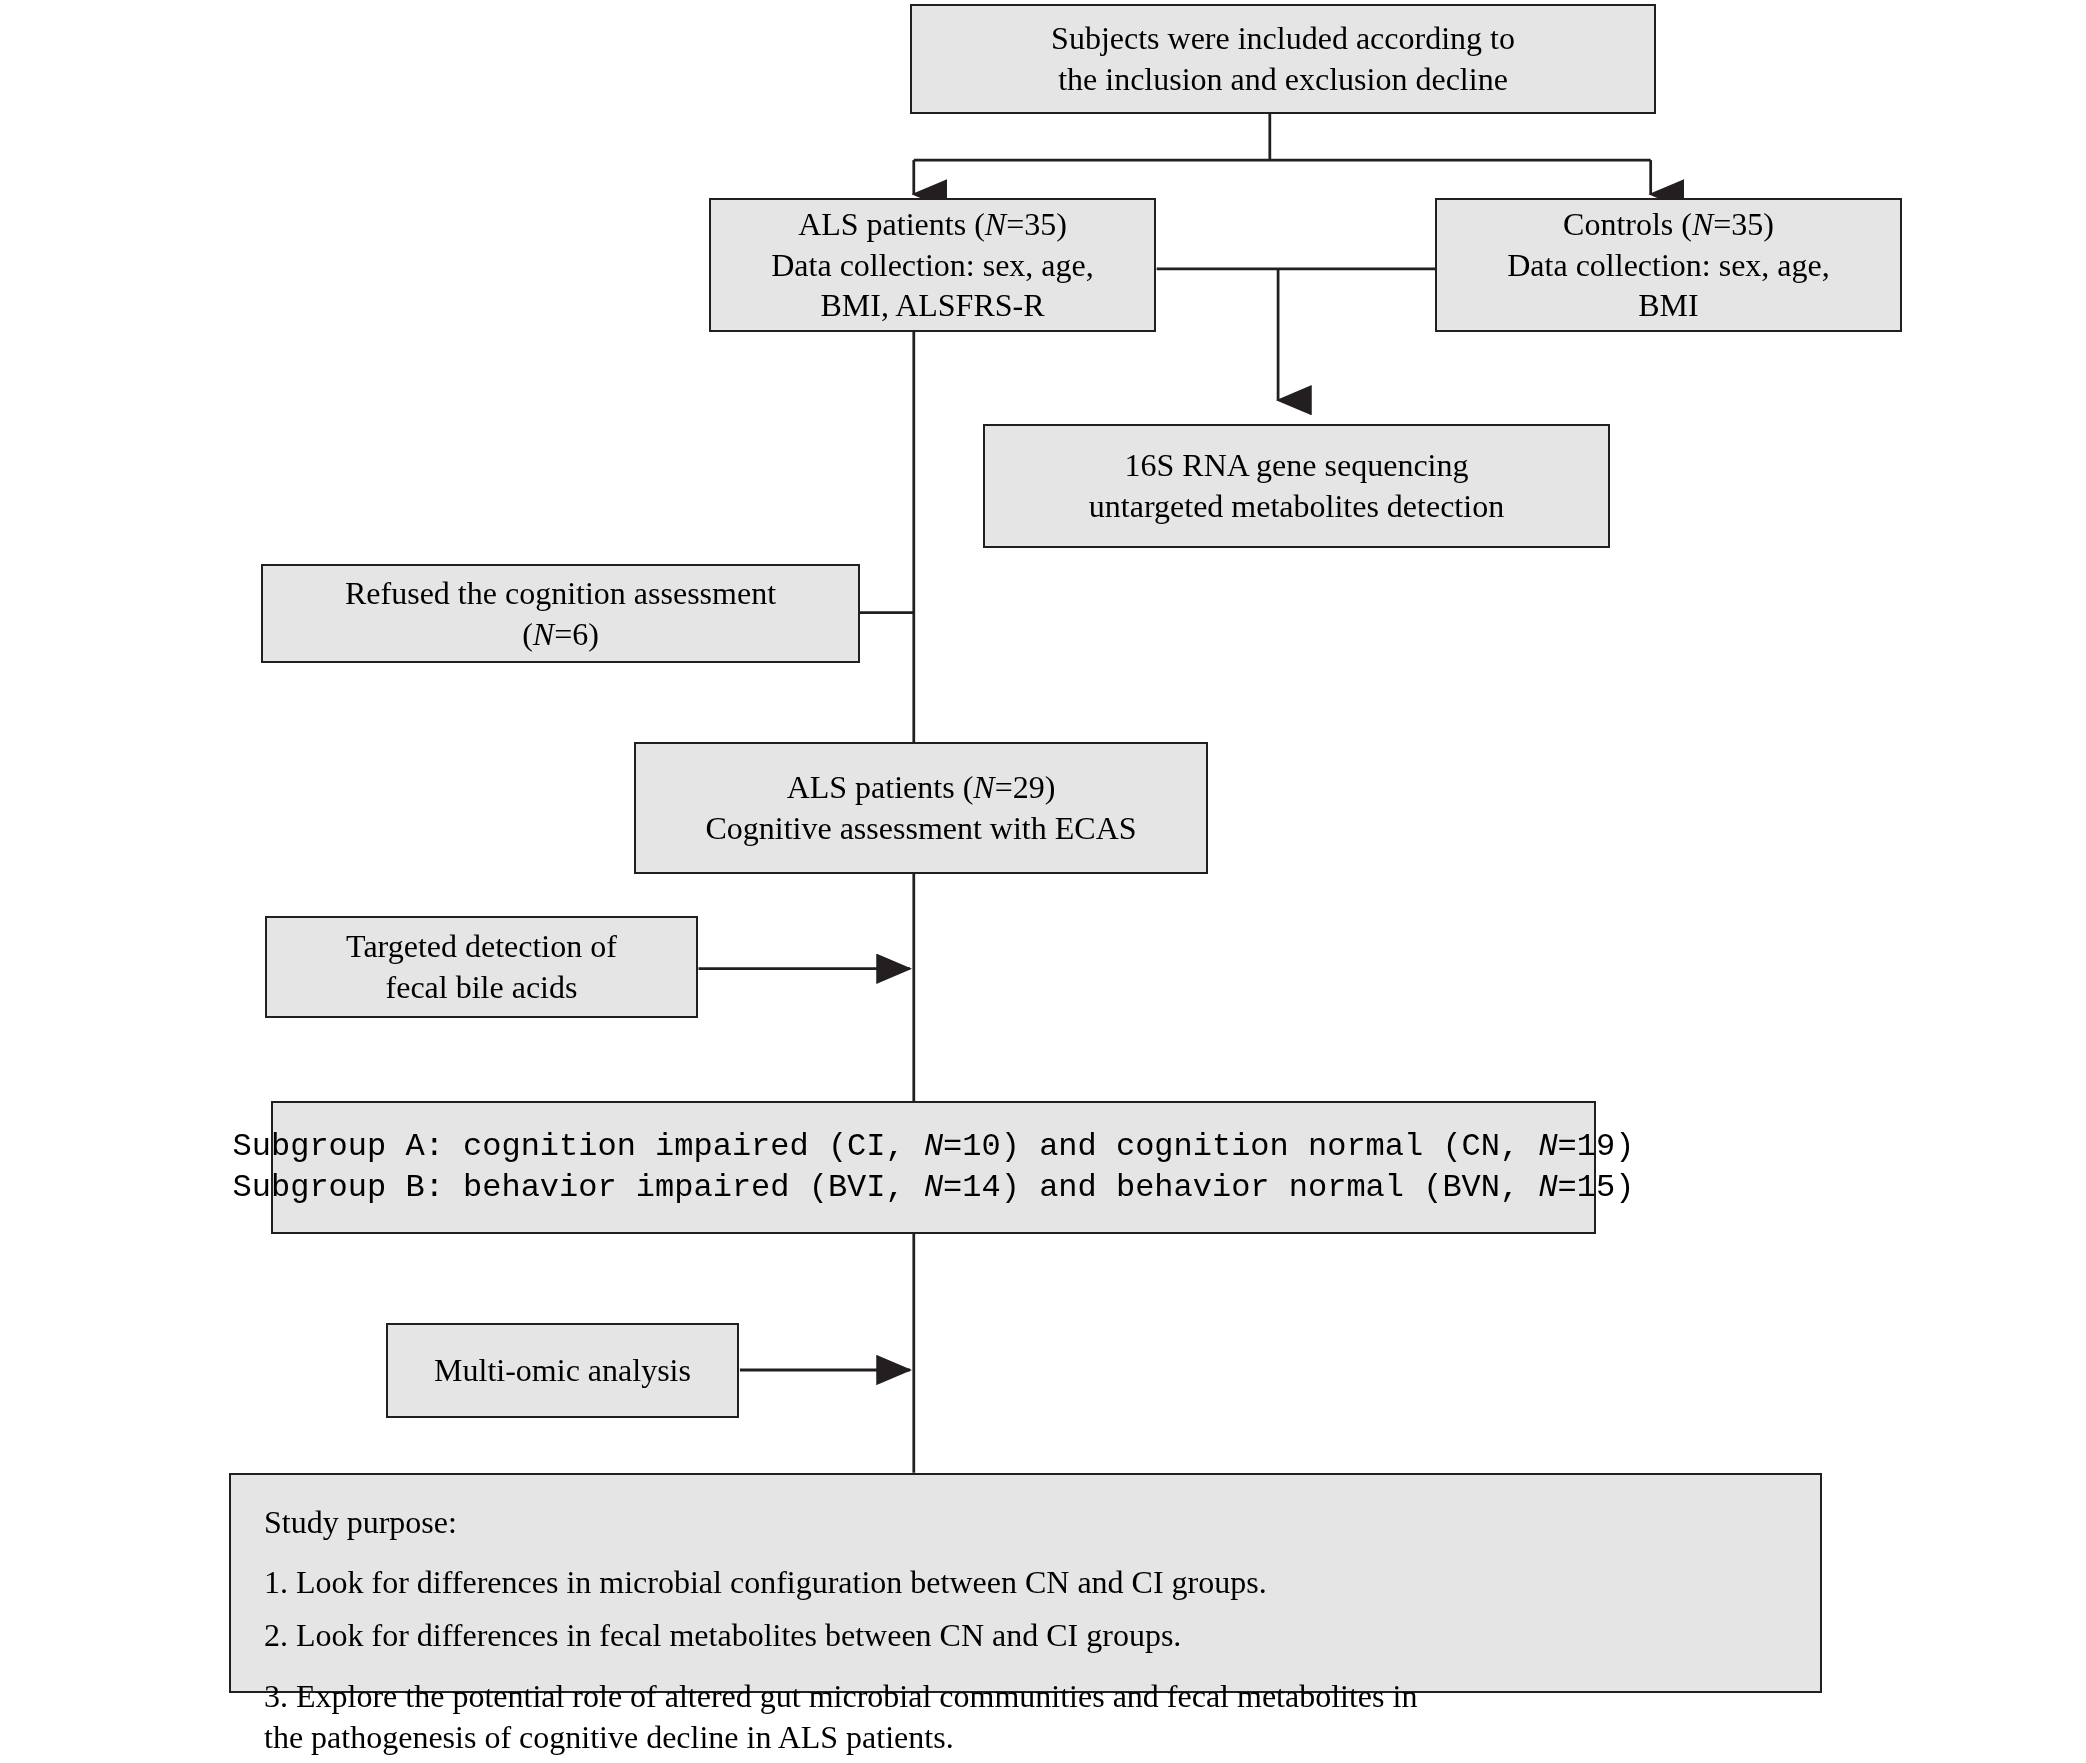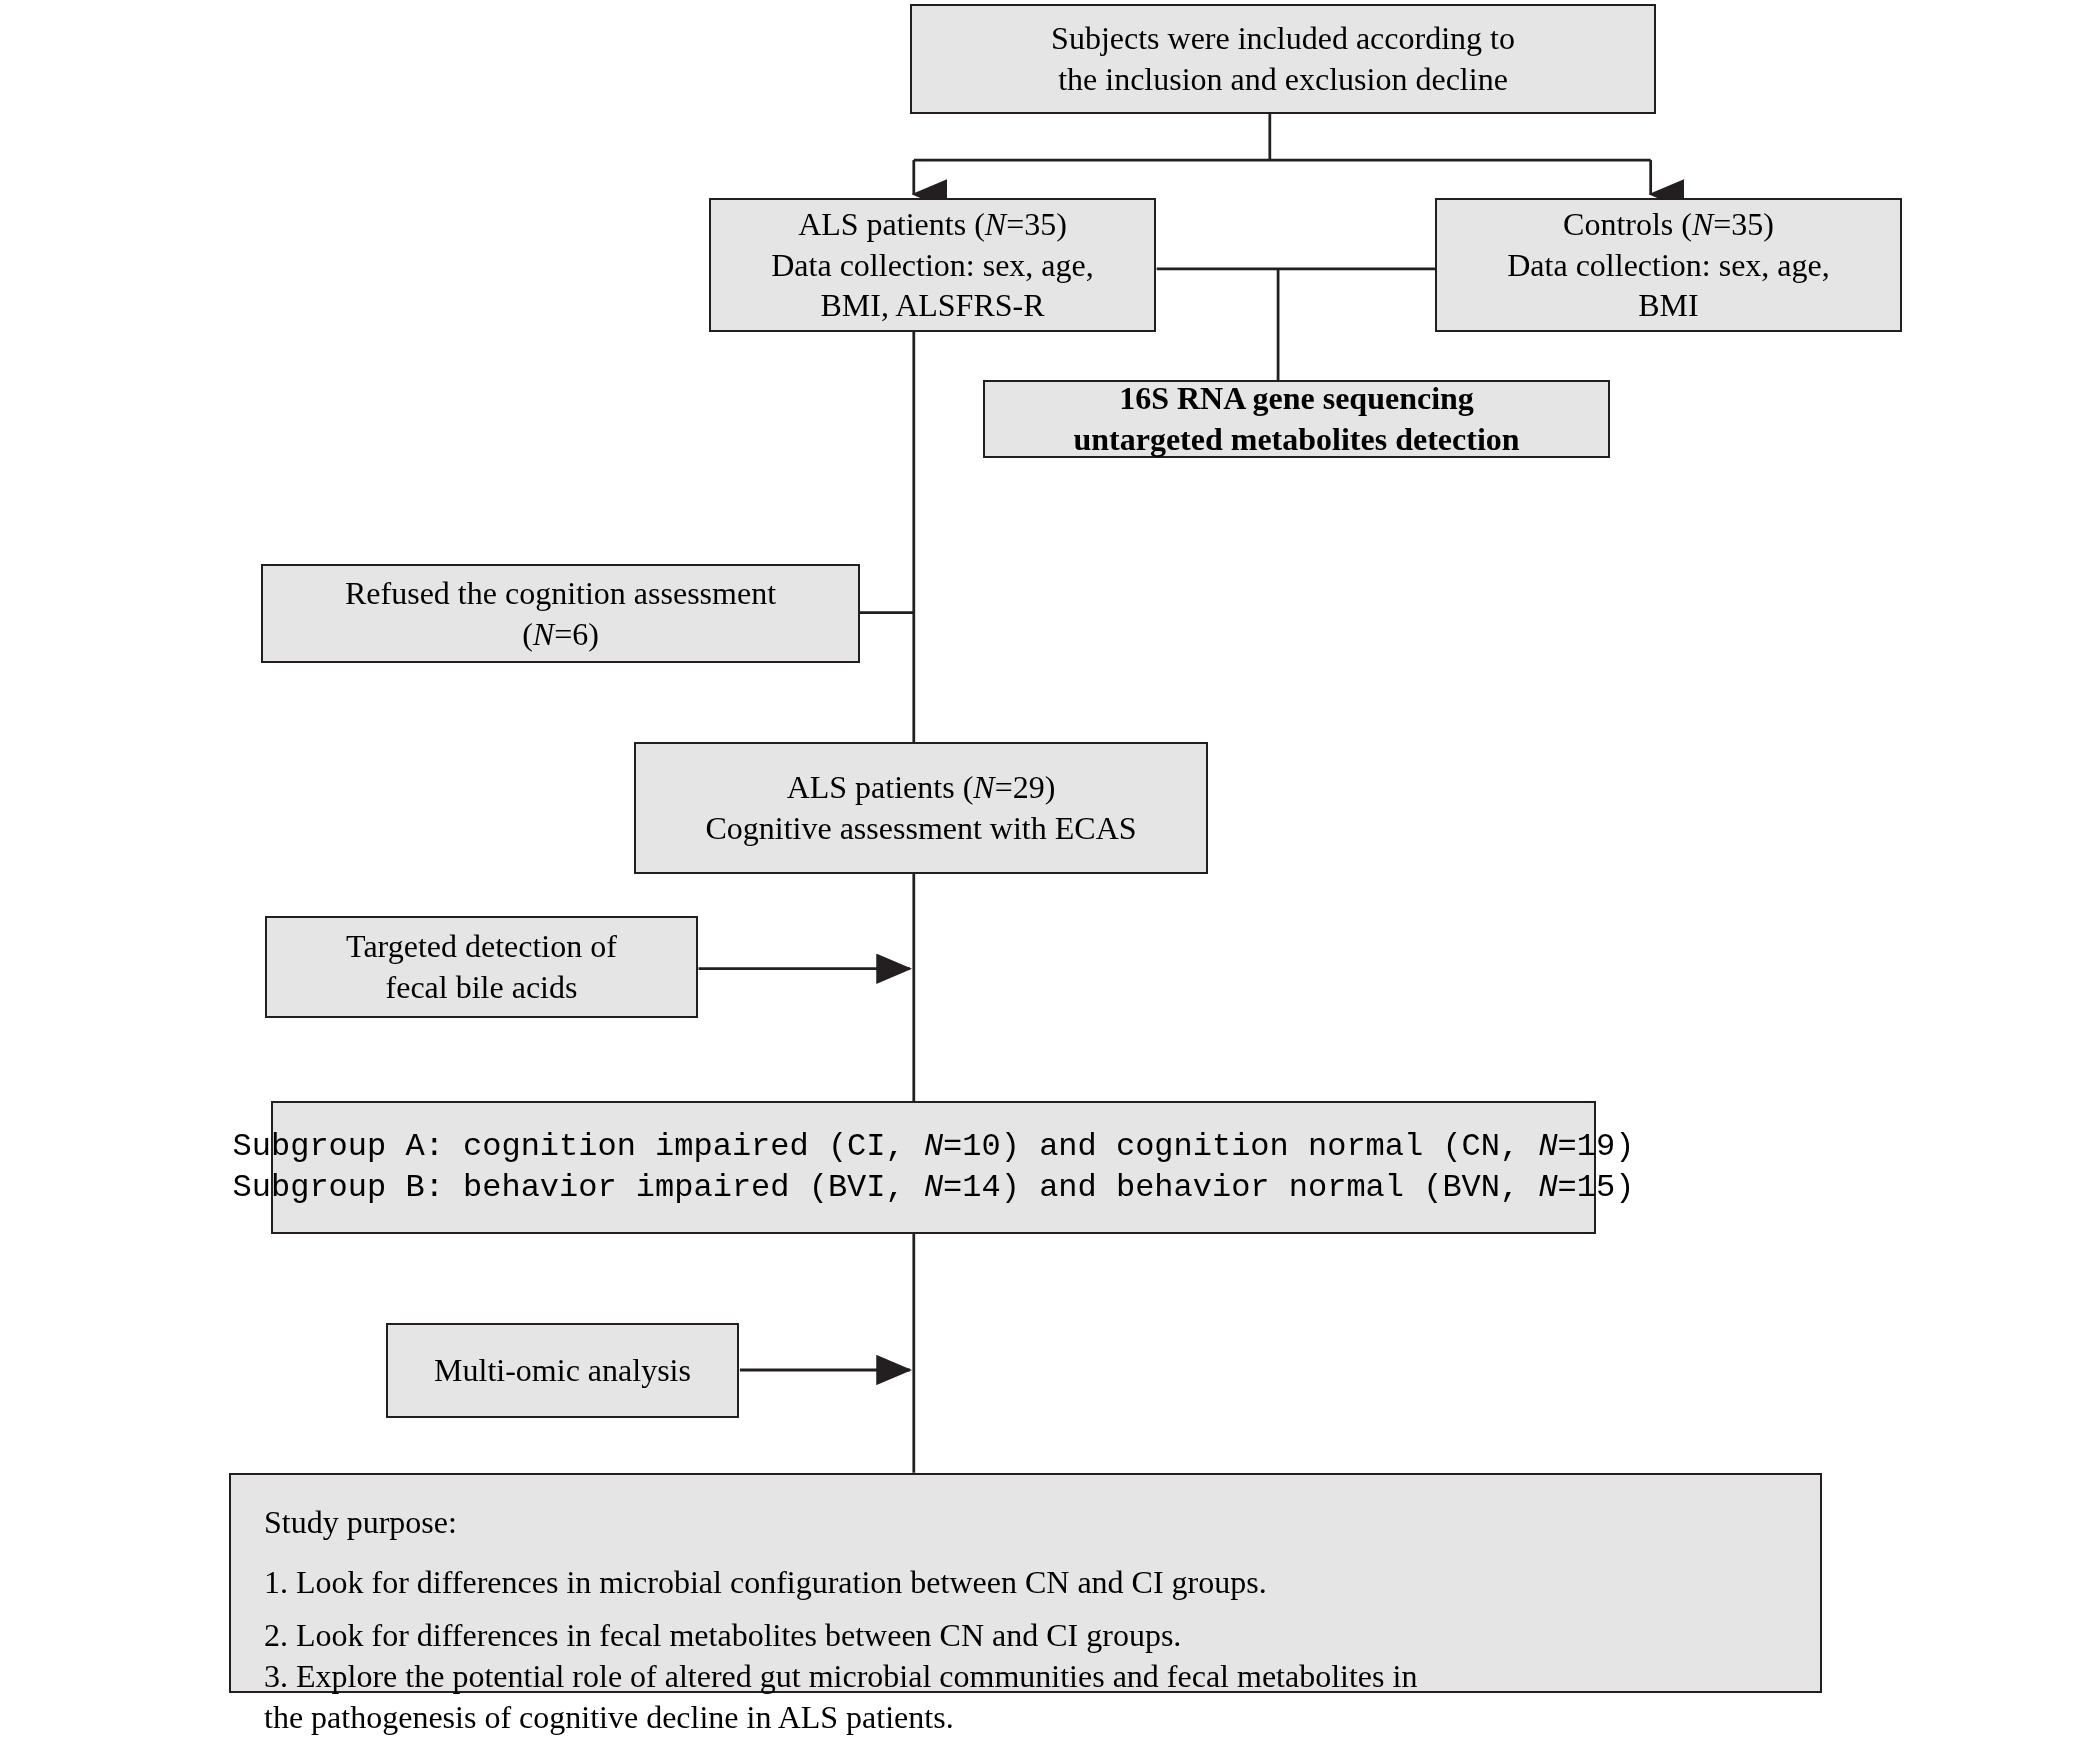--- a/index.html
+++ b/index.html
@@ -99,21 +99,21 @@
     <span class="ln">Data collection: sex, age,</span>
     <span class="ln">BMI, ALSFRS-R</span>
   </div>
 
   <div class="box" style="left:1435px; top:198px; width:467px; height:134px;">
     <span class="ln">Controls (<em class="n">N</em>=35)</span>
     <span class="ln">Data collection: sex, age,</span>
     <span class="ln">BMI</span>
   </div>
 
-  <div class="box" style="left:983px; top:380px; width:627px; height:78px;font-weight:bold;">
+  <div class="box" style="left:983px; top:424px; width:627px; height:124px;">
     <span class="ln">16S RNA gene sequencing</span>
     <span class="ln">untargeted metabolites detection</span>
   </div>
 
   <div class="box" style="left:261px; top:564px; width:599px; height:99px;justify-content:center;">
     <span class="ln">Refused the cognition assessment</span>
     <span class="ln">(<em class="n">N</em>=6)</span>
   </div>
 
   <div class="box" style="left:634px; top:742px; width:574px; height:132px;">
@@ -131,19 +131,19 @@
     <span class="ln">Subgroup B: behavior impaired (BVI, <em class="n">N</em>=14) and behavior normal (BVN, <em class="n">N</em>=15)</span>
   </div>
 
   <div class="box" style="left:386px; top:1323px; width:353px; height:95px;">
     <span class="ln">Multi-omic analysis</span>
   </div>
 
   <div class="box left-align" style="left:229px; top:1473px; width:1593px; height:220px; padding:26.5px 33px; justify-content:flex-start;">
     <span class="ln" style="margin-bottom:20px;">Study purpose:</span>
     <span class="ln" style="margin-bottom:12px;">1. Look for differences in microbial configuration between CN and CI groups.</span>
-    <span class="ln" style="">2. Look for differences in fecal metabolites between CN and CI groups.</span>
+    <span class="ln" style="margin-bottom:20px;">2. Look for differences in fecal metabolites between CN and CI groups.</span>
     <span class="ln">3. Explore the potential role of altered gut microbial communities and fecal metabolites in</span>
     <span class="ln">the pathogenesis of cognitive decline in ALS patients.</span>
   </div>
 
 </div>
 
 
 </body></html>

